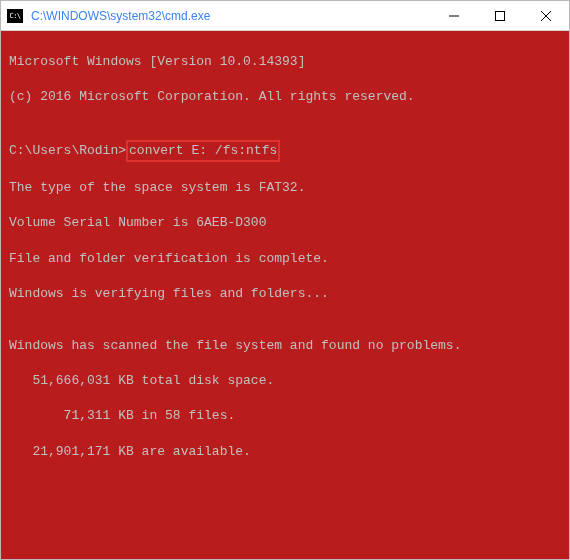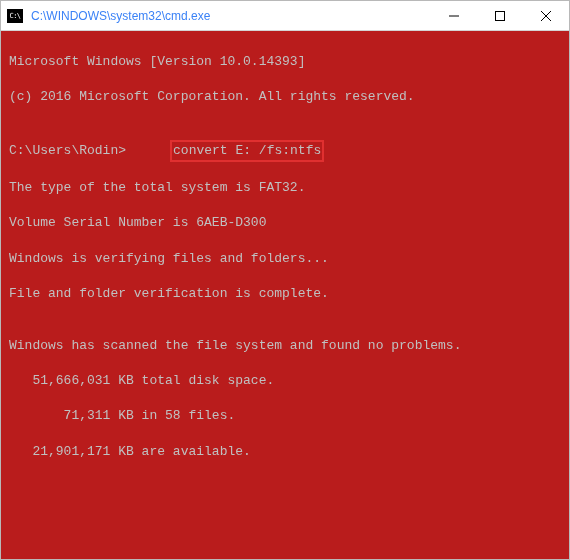--- a/index.html
+++ b/index.html
@@ -66,21 +66,20 @@
       line-height: 1.35;
       white-space: pre;
       font-family: 'Consolas', 'Courier New', monospace;
       font-size: 13px;
     }
     .line { white-space: pre; }
     .highlight-box {
       border: 2px solid #e03030;
       padding: 0 1px;
       display: inline-block;
-      margin-left: 44px;
     }
   </style>
 </head>
 <body>
 
 <div class="window">
   <div class="titlebar">
     <div class="title-icon">C:\</div>
     <div class="title-text">C:\WINDOWS\system32\cmd.exe</div>
     <div class="title-buttons">
@@ -100,24 +99,24 @@
             <line x1="10" y1="0" x2="0" y2="10" stroke="#000" stroke-width="1"></line>
           </svg>
       </div>
     </div>
   </div>
   <div class="terminal">
 <div class="line">Microsoft Windows [Version 10.0.14393]</div>
 <div class="line">(c) 2016 Microsoft Corporation. All rights reserved.</div>
 <div class="line"></div>
 <div class="line"><span>C:\Users\Rodin&gt;</span><span class="highlight-box">convert E: /fs:ntfs</span></div>
-<div class="line">The type of the total system is FAT32.</div>
+<div class="line">The type of the space system is FAT32.</div>
 <div class="line">Volume Serial Number is 6AEB-D300</div>
+<div class="line">File and folder verification is complete.</div>
 <div class="line">Windows is verifying files and folders...</div>
-<div class="line">File and folder verification is complete.</div>
 <div class="line"></div>
 <div class="line">Windows has scanned the file system and found no problems.</div>
 <div class="line">   51,666,031 KB total disk space.</div>
 <div class="line">       71,311 KB in 58 files.</div>
 <div class="line">   21,901,171 KB are available.</div>
 <div class="line"></div>
 
 
 
 <div class="line"></div>

